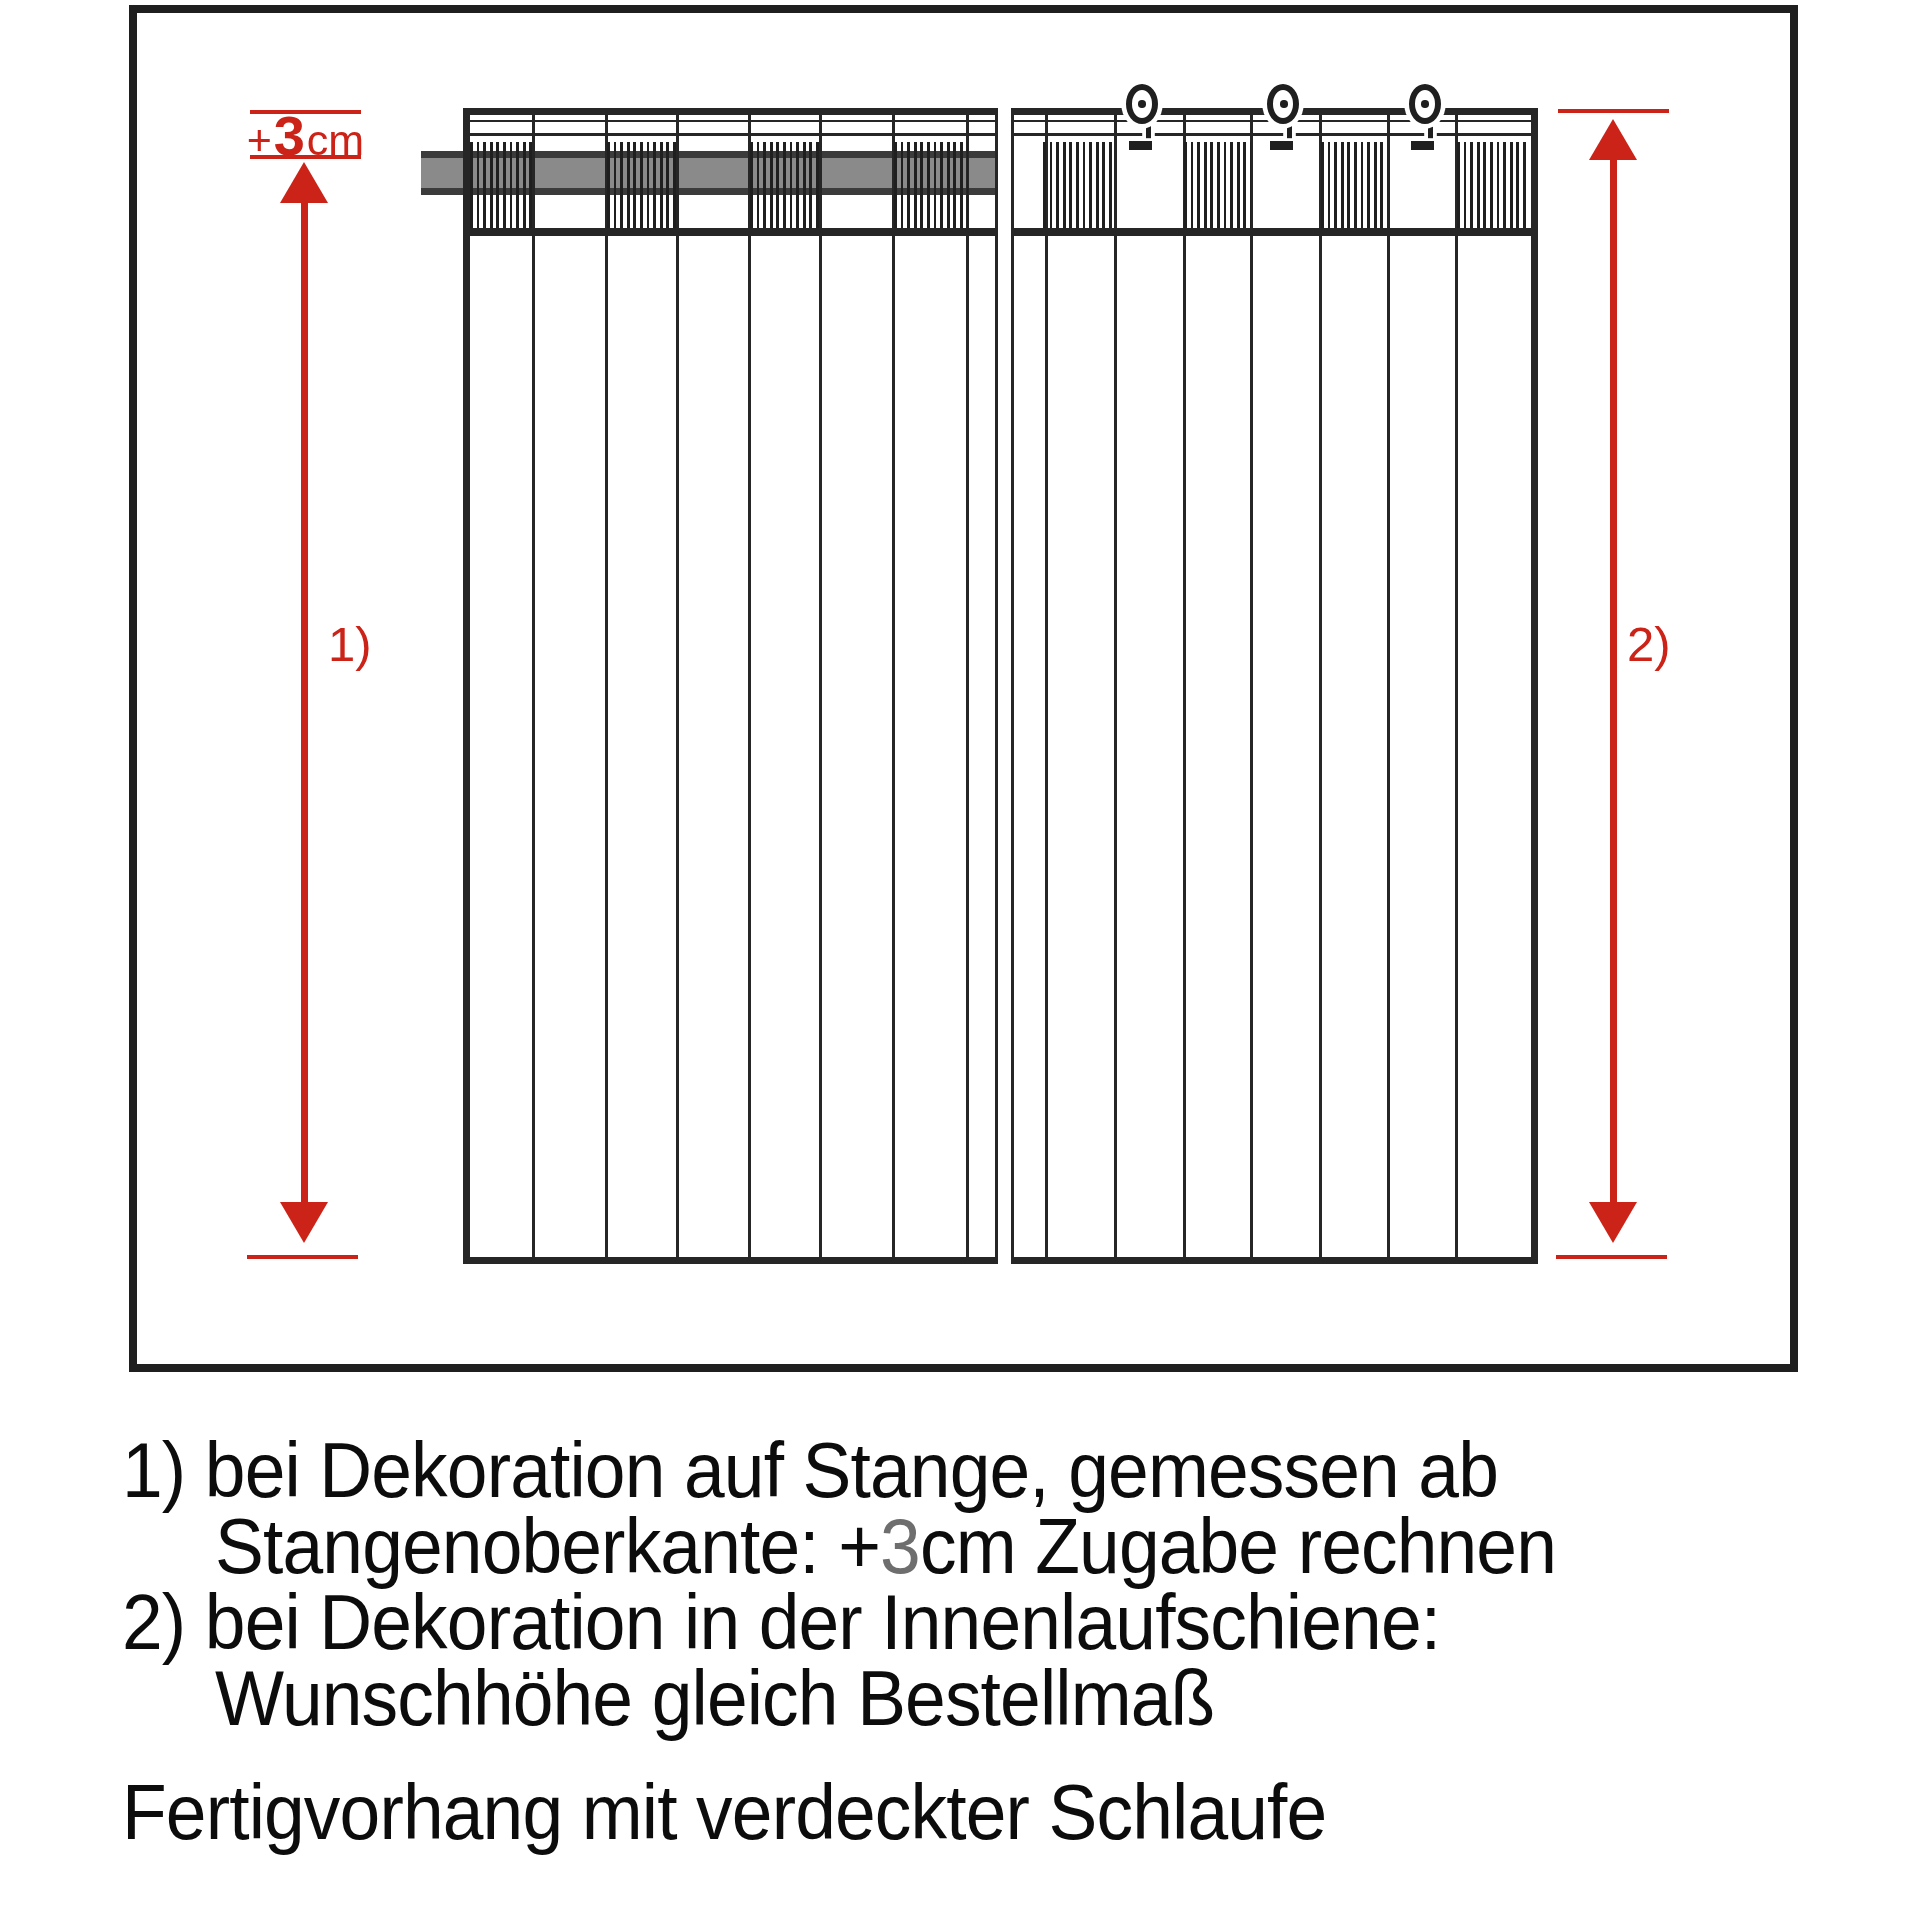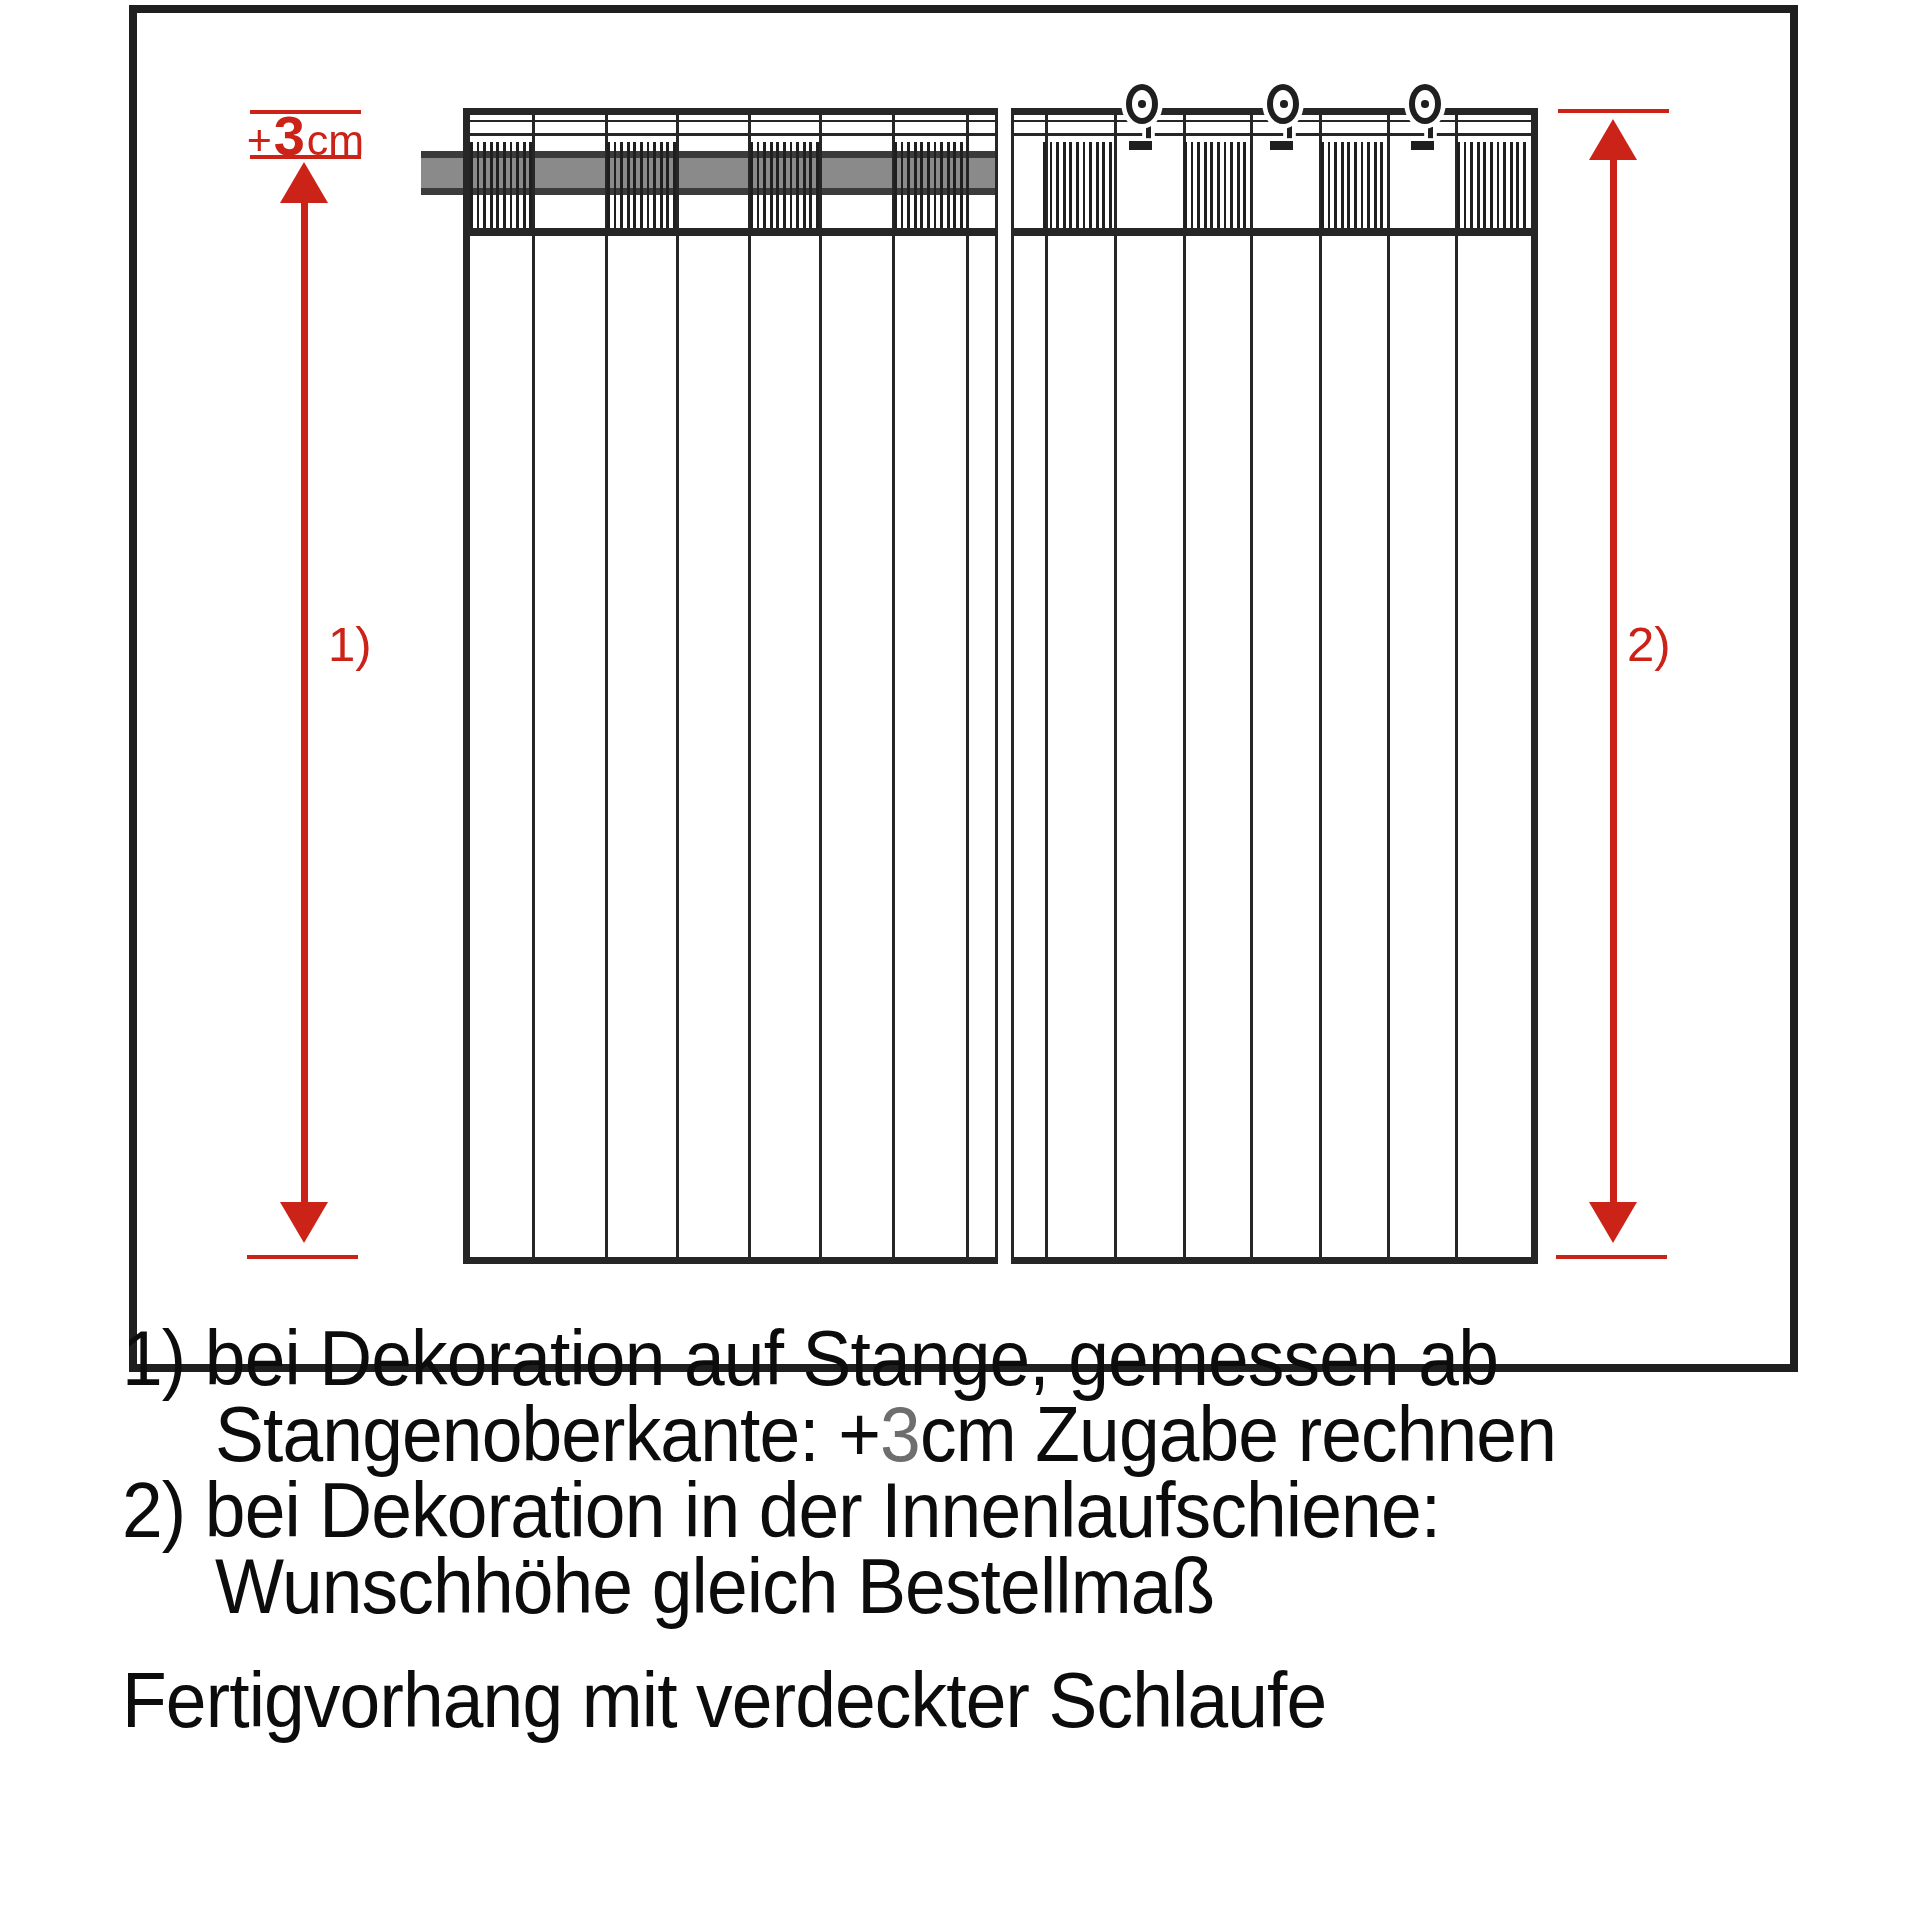--- a/index.html
+++ b/index.html
@@ -46,21 +46,21 @@
   .tri{position:absolute;width:0;height:0;z-index:6;
     border-left:24.5px solid transparent;border-right:24.5px solid transparent;}
   .tri.up{border-bottom:41px solid var(--red,#cc2318);}
   .tri.down{border-top:41px solid var(--red,#cc2318);}
   .allowance{position:absolute;left:235px;top:108px;width:141px;display:flex;
     justify-content:center;align-items:baseline;gap:1.9px;color:var(--red,#cc2318);z-index:6;}
   .allowance .small{font-size:43px;line-height:1;}
   .allowance .big{font-size:56px;line-height:1;font-weight:bold;}
   .mlabel{position:absolute;font-size:49px;line-height:1;color:var(--red,#cc2318);z-index:6;}
   
-  .captions{position:absolute;left:122px;top:1320px;width:1770px;color:#0c0c0c;}
+  .captions{position:absolute;left:122px;top:1432px;width:1770px;color:#0c0c0c;}
   .cap{font-size:77px;line-height:76px;letter-spacing:-0.9px;white-space:nowrap;
     transform:scaleX(0.95);transform-origin:0 50%;}
   .cap.indent{padding-left:98px;}
   .cap.last{margin-top:38px;}
   .gray3{color:#6e6e6e;}
 </style>
 </head>
 <body>
 
 <div class="stage">

